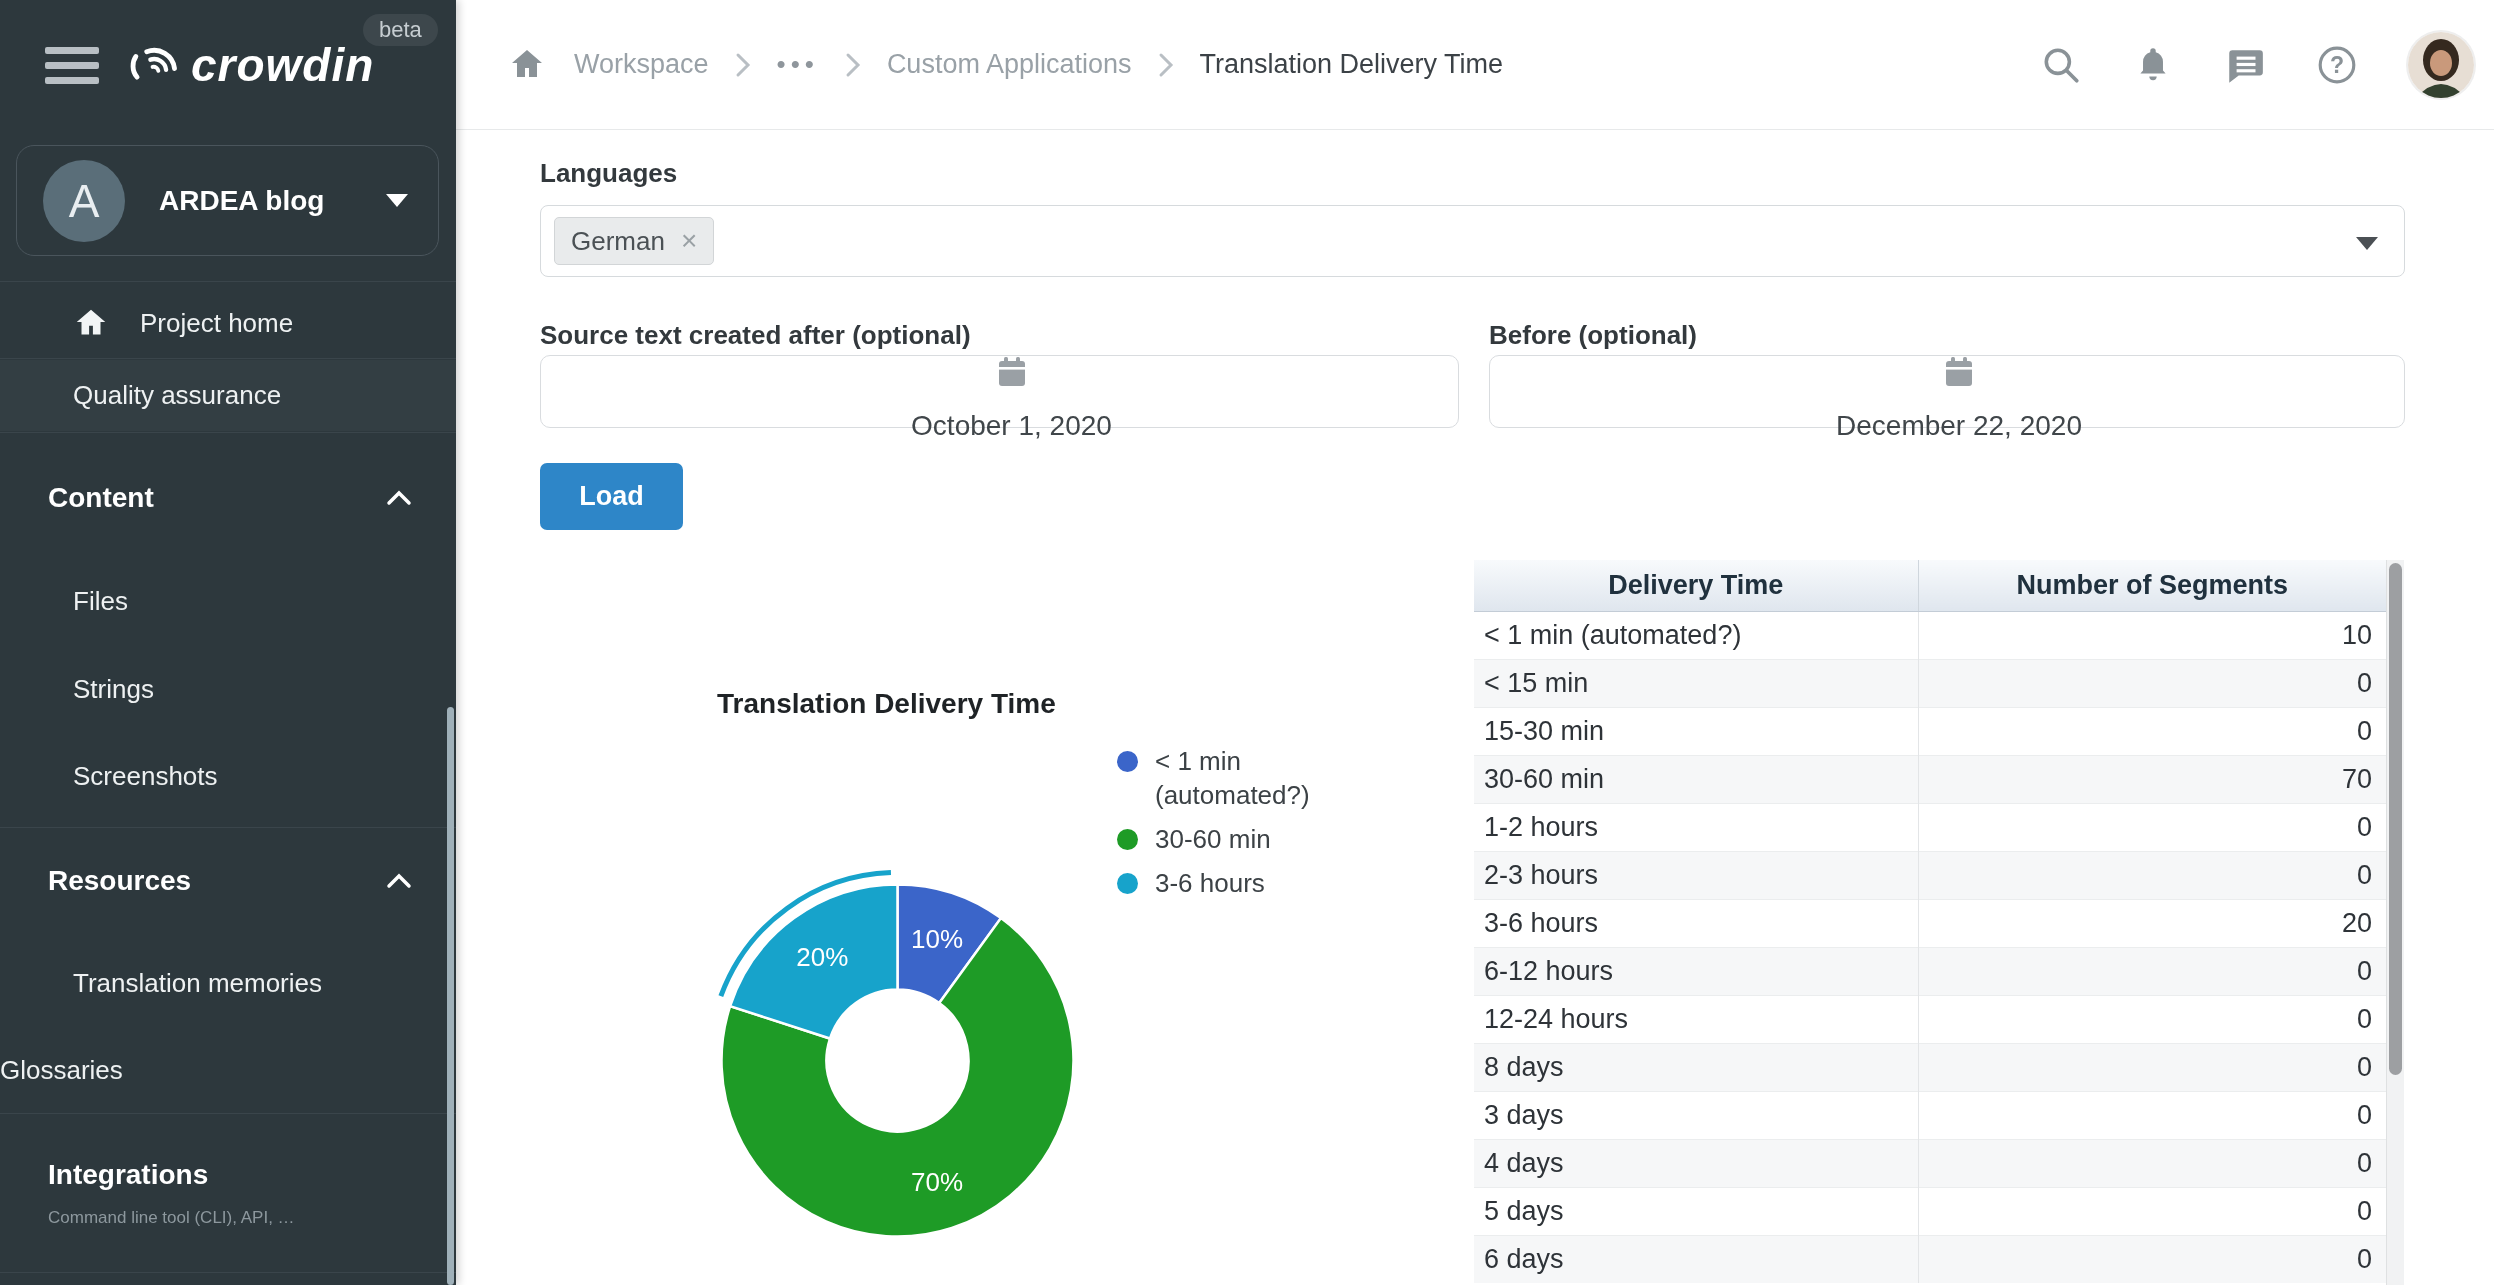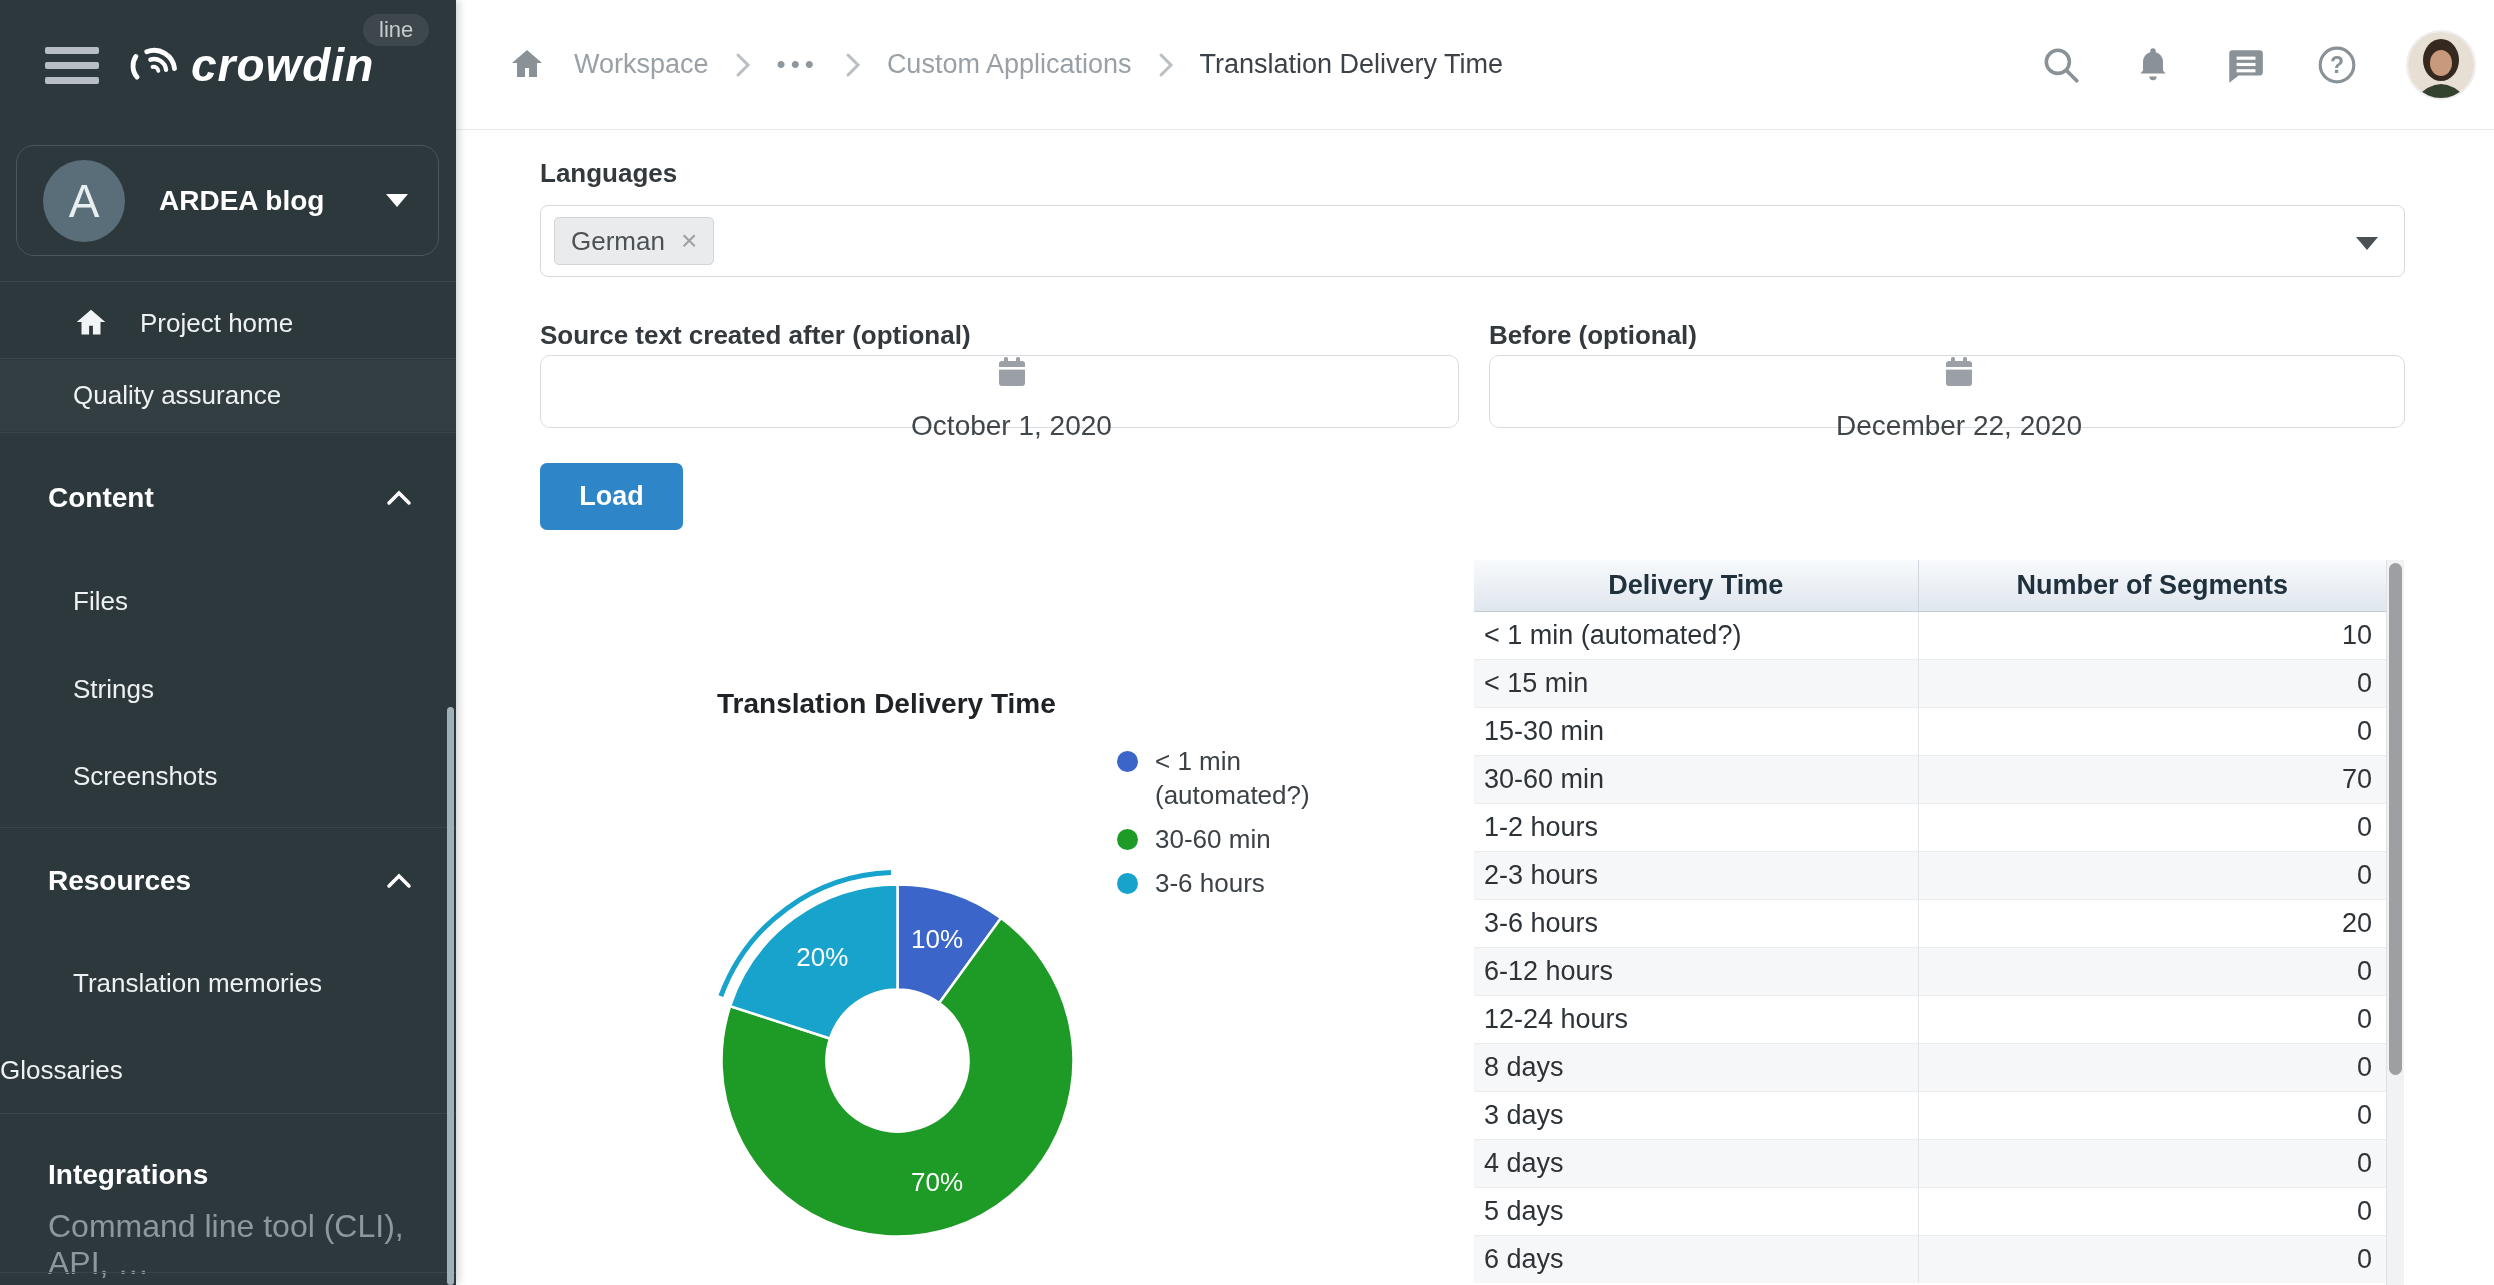--- a/index.html
+++ b/index.html
@@ -28,21 +28,21 @@
   .project-name{margin-left:34px;font-size:28px;font-weight:bold;flex:1;white-space:nowrap;}
   .caret-down{width:0;height:0;border-left:11px solid transparent;border-right:11px solid transparent;
     border-top:13px solid #ffffff;margin-right:4px;}
   .side-hr{position:absolute;left:0;width:100%;height:0;border-top:1px solid #3a454b;}
   .side-row{position:absolute;left:0;width:100%;display:flex;align-items:center;box-sizing:border-box;
     font-size:26px;color:#eef1f2;cursor:pointer;}
   .side-header{font-weight:bold;color:#ffffff;font-size:28px;position:absolute;left:0;width:100%;
     display:flex;align-items:center;padding-left:48px;box-sizing:border-box;cursor:pointer;}
   .chev-up{position:absolute;left:386px;width:26px;height:18px;}
   .side-sub{position:absolute;left:0;width:100%;padding-left:48px;box-sizing:border-box;
-    font-size:32px;color:#8d989e;}
+    font-size:17px;color:#8d989e;}
   .side-scroll{position:absolute;right:2px;top:707px;width:7px;height:578px;background:#9fb0b9;
     border-radius:4px;cursor:pointer;}
   
   .topbar{position:absolute;left:456px;top:0;right:0;height:130px;background:#fff;
     border-bottom:1px solid #e7e9ea;display:flex;align-items:center;box-sizing:border-box;}
   .breadcrumb{display:flex;align-items:center;margin-left:50px;gap:26px;font-size:27px;color:#99a1a7;}
   .bc-link{cursor:pointer;white-space:nowrap;}
   .bc-ellipsis{letter-spacing:5px;font-size:26px;cursor:pointer;color:#8f969c;}
   .bc-current{color:#3c4247;white-space:nowrap;}
   .topbar-icons{margin-left:auto;display:flex;align-items:center;gap:50px;margin-right:20px;}
@@ -102,21 +102,21 @@
     </div>
     <div class="logo">
       <svg class="logo-mark" viewBox="0 0 24 24">
         <path d="M20.5 13.5A8.5 8.5 0 0 0 9 6.5" stroke="#fff" fill="none" stroke-width="2" stroke-linecap="round"></path>
         <path d="M17 14a5 5 0 0 0-6.5-4.2" stroke="#fff" fill="none" stroke-width="1.8" stroke-linecap="round"></path>
         <path d="M13.8 14.4a2 2 0 0 0-2.4-1.6" stroke="#fff" fill="none" stroke-width="1.6" stroke-linecap="round"></path>
         <path d="M4.5 8.5c-1.5 2-1.8 6 .5 8.5" stroke="#fff" fill="none" stroke-width="2" stroke-linecap="round"></path>
       </svg>
       <span class="logo-word">crowdin</span>
     </div>
-    <span class="beta-badge">line</span>
+    <span class="beta-badge">beta</span>
   </div>
 
   <div class="project-card">
     <div class="project-avatar">A</div>
     <div class="project-name">ARDEA blog</div>
     <div class="caret-down"></div>
   </div>
 
   <div class="side-hr" style="top:281px"></div>
 

